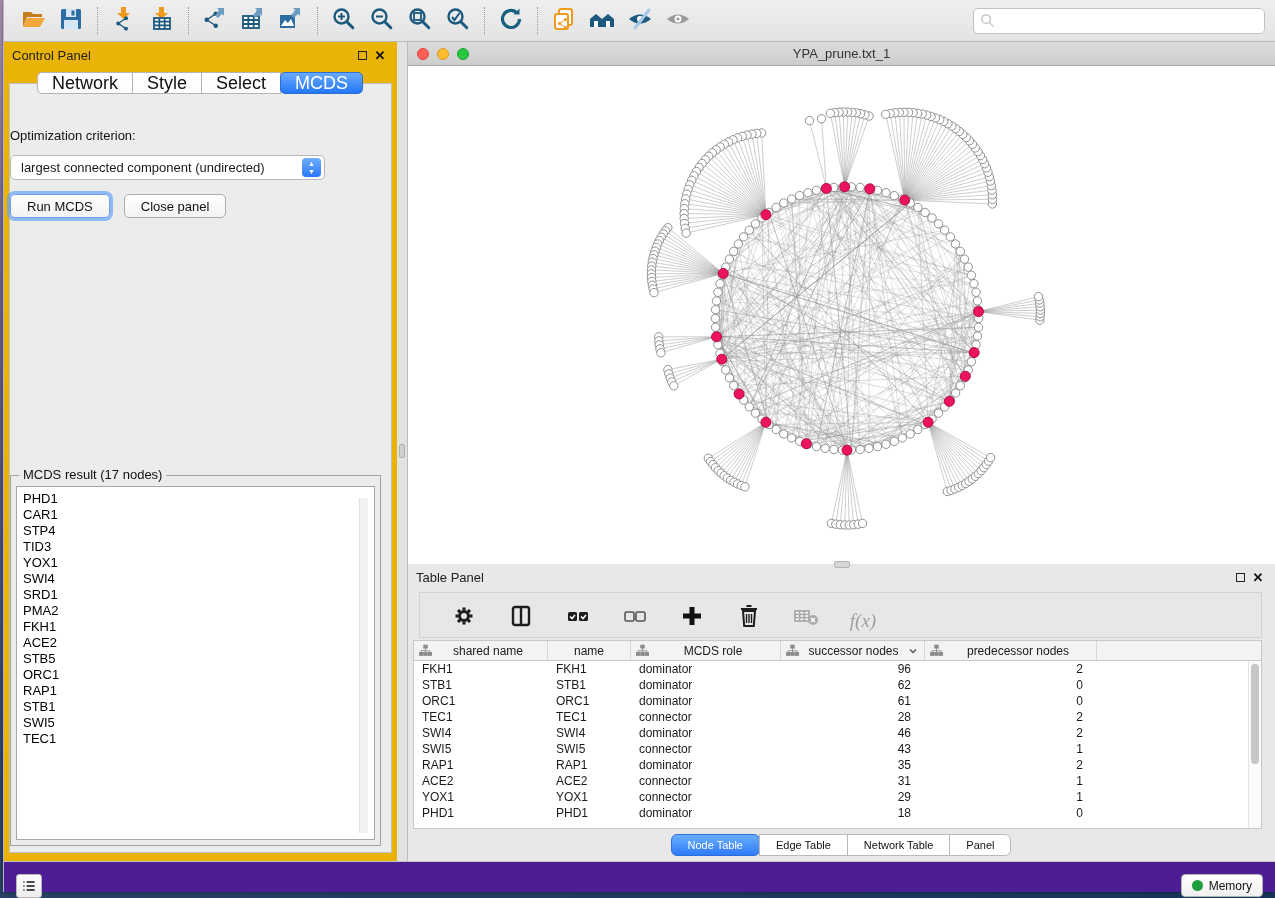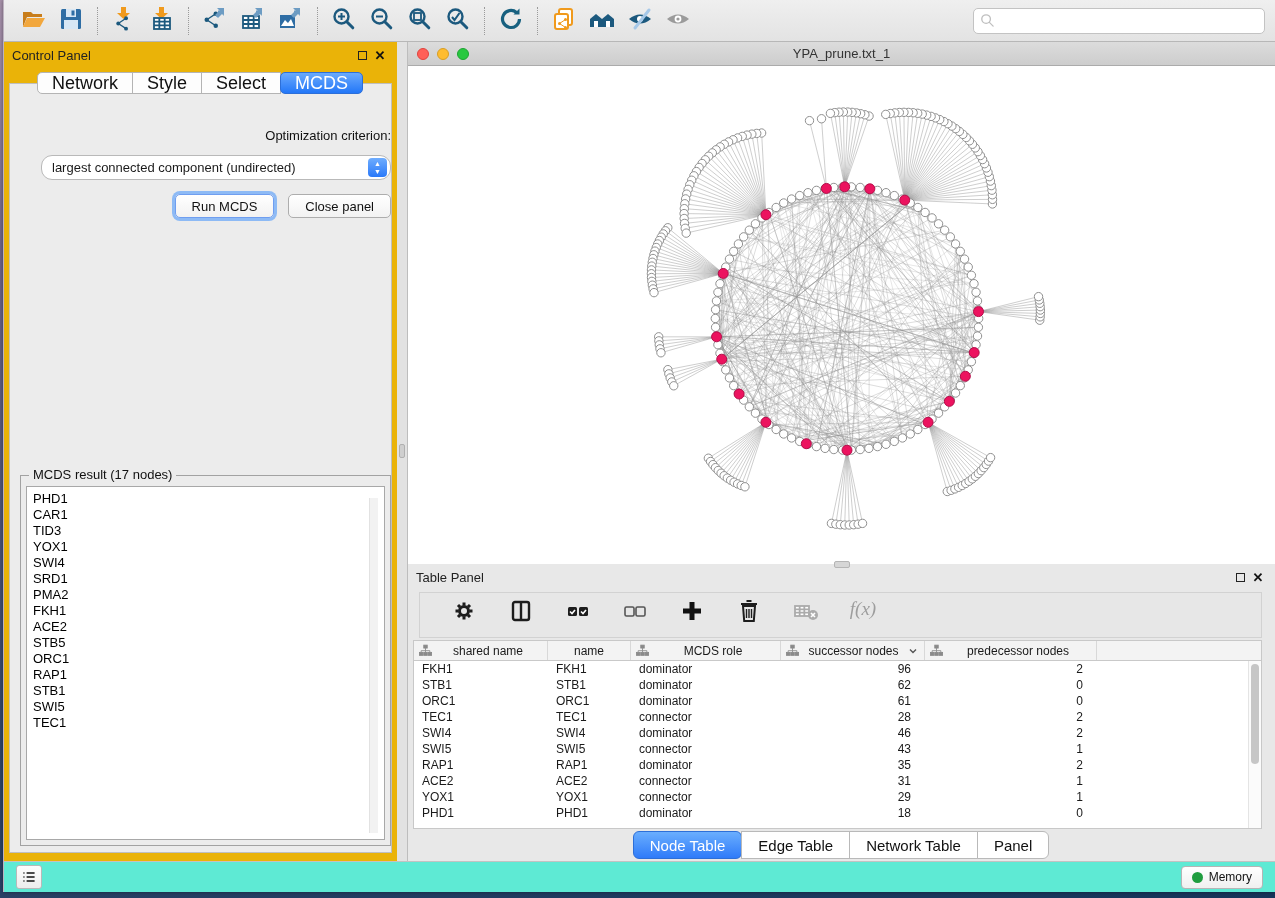--- a/index.html
+++ b/index.html
@@ -43,24 +43,24 @@
   .cp-tabs { display:flex; justify-content:center; margin-top:4px; position:relative; z-index:2; }
   .cp-tab { height:22px; padding:0 14px; display:flex; align-items:center; background:#fdfdfd;
     border:1px solid #b4b4b4; margin-left:-1px; font-size:18px; cursor:pointer; color:#111; }
   .cp-tab:first-child { border-radius:5px 0 0 5px; }
   .cp-tab:last-child { border-radius:0 5px 5px 0; }
   .cp-tab.selected { background:linear-gradient(#6aaafd,#2377f8); color:#fff;
     border-color:#2d6fd8; border-radius:5px; }
 
   .cp-content { flex:1; margin:-11px 5px 8px 5px; padding-top:30px;
     background:#ececec; border:1px solid #bfbfbf; display:flex; flex-direction:column;
-    align-items:flex-end; min-height:0; }
+    align-items:flex-start; min-height:0; }
   .opt-label { font-size:13px; color:#111; margin-top:14px; }
-  .mcds-select { margin-top:12px; width:350px; height:25px; background:#fff;
-    border:1px solid #b9b9b9; border-radius:11px; display:flex; align-items:center;
+  .mcds-select { margin-top:12px; width:315px; height:25px; background:#fff;
+    border:1px solid #b9b9b9; border-radius:5px; display:flex; align-items:center;
     cursor:pointer; }
   .mcds-select .val { flex:1; padding-left:10px; font-size:13px; white-space:nowrap; }
   .stepper { width:19px; height:19px; margin-right:3px; border-radius:4px;
     background:linear-gradient(#6fadfe,#2a79f9); color:#fff; font-size:7px; line-height:8px;
     display:flex; flex-direction:column; align-items:center; justify-content:center; }
   .btn-row { display:flex; gap:14px; margin-top:14px; }
   .push-btn { height:24px; padding:0 16px; background:linear-gradient(#ffffff,#f2f2f2);
     border:1px solid #adadad; border-radius:5px; font-size:13px; cursor:pointer;
     font-family:"Liberation Sans",sans-serif; color:#111; }
   .push-btn.focused { box-shadow:0 0 0 3px rgba(90,160,250,.65); border-color:#6f9ef0; }
@@ -96,21 +96,21 @@
   .net-canvas { flex:1; background:#fff; position:relative; min-height:0; }
   .net-canvas svg { position:absolute; inset:0; width:100%; height:100%; }
   .hsplit-handle { position:absolute; bottom:-4px; left:50%; margin-left:-8px; width:16px;
     height:7px; background:#d6d6d6; border:1px solid #b5b5b5; border-radius:2px; z-index:3; }
 
   
   .table-panel { flex:0 0 297px; height:297px; background:#e8e8e8; display:flex;
     flex-direction:column; border-left:1px solid #bdbdbd; position:relative; }
   .tp-toolbar { height:46px; flex:0 0 46px; margin:2px 13px 0 11px; background:#e7e7e7;
     border:1px solid #d2d2d2; display:flex; align-items:center; padding-left:8px; gap:4px; }
-  .tp-btn { width:34px; height:34px; display:flex; align-items:flex-start; justify-content:center;
+  .tp-btn { width:34px; height:34px; display:flex; align-items:flex-end; justify-content:center;
     border-radius:4px; cursor:pointer;margin-left:19px; }
   .tp-btn.disabled { cursor:default; }
   .fx-label { font-size:19px; font-style:italic; color:#9d9d9d;
     font-family:"Liberation Serif", serif; }
 
   .table-wrap { flex:1; margin:2px 13px 0 5px; background:#fff; border:1px solid #c8c8c8;
     position:relative; overflow:hidden; display:flex; flex-direction:column; }
   .thead { height:20px; flex:0 0 20px; background:#f3f3f3; border-bottom:1px solid #c9c9c9;
     display:flex; }
   .th { display:flex; align-items:center; border-right:1px solid #d8d8d8; font-size:12px;
@@ -126,30 +126,30 @@
   .c1 { width:83px;  flex:0 0 83px; }
   .c2 { width:150px; flex:0 0 150px; }
   .c3 { width:144px; flex:0 0 144px; }
   .c4 { width:172px; flex:0 0 172px; }
   .vscroll { position:absolute; top:20px; bottom:0; right:0; width:13px; background:#fbfbfb;
     border-left:1px solid #e4e4e4; }
   .vscroll .thumb { position:absolute; top:3px; left:2px; width:8px; height:100px;
     background:#c6c6c6; border-radius:5px; }
 
   .tp-tabs { height:32px; flex:0 0 32px; display:flex; align-items:center; justify-content:center; }
-  .tp-tab { height:28px; padding:0 16px; display:flex; align-items:center; background:#fff;
-    border:1px solid #b9b9b9; margin-left:-1px; font-size:15px; cursor:pointer; color:#111; }
+  .tp-tab { height:22px; padding:0 16px; display:flex; align-items:center; background:#fff;
+    border:1px solid #b9b9b9; margin-left:-1px; font-size:11px; cursor:pointer; color:#111; }
   .tp-tab:first-child { border-radius:6px 0 0 6px; }
   .tp-tab:last-child { border-radius:0 6px 6px 0; }
   .tp-tab.selected { background:linear-gradient(#6aaefe,#2f7bf9); color:#fff;
     border-color:#2d6fd8; border-radius:6px; }
 
   
-  .statusbar { height:31px; flex:0 0 31px; background:#5eead4; border-top:1px solid #c2c2c2;
-    display:flex; align-items:center; padding:0 12px; }
+  .statusbar { height:31px; flex:0 0 31px; background:#4c1d95; border-top:1px solid #c2c2c2;
+    display:flex; padding:12px 12px; }
   .sb-left-btn { width:26px; height:24px; background:linear-gradient(#fcfcfc,#ededed);
     border:1px solid #b9b9b9; border-radius:3px; display:flex; align-items:center;
     justify-content:center; cursor:pointer; }
   .sb-spacer { flex:1; }
   .memory-btn { height:23px; padding:0 10px; background:linear-gradient(#ffffff,#f0f0f0);
     border:1px solid #b5b5b5; border-radius:4px; display:flex; align-items:center; gap:6px;
     font-size:12px; cursor:pointer; color:#111; }
   .memory-dot { width:11px; height:11px; border-radius:50%; }
 </style>
 </head>
@@ -339,20 +339,21 @@
           <div class="btn-row">
             <button class="push-btn focused">Run MCDS</button>
             <button class="push-btn">Close panel</button>
           </div>
           <div class="result-group">
             <span class="result-legend">MCDS result (17 nodes)</span>
             <div class="result-list" id="result-list">
               <div class="result-track"></div>
             <div class="item">PHD1</div>
                 <div class="item">CAR1</div>
+                <div class="item">STP4</div>
                 <div class="item">TID3</div>
                 <div class="item">YOX1</div>
                 <div class="item">SWI4</div>
                 <div class="item">SRD1</div>
                 <div class="item">PMA2</div>
                 <div class="item">FKH1</div>
                 <div class="item">ACE2</div>
                 <div class="item">STB5</div>
                 <div class="item">ORC1</div>
                 <div class="item">RAP1</div>

